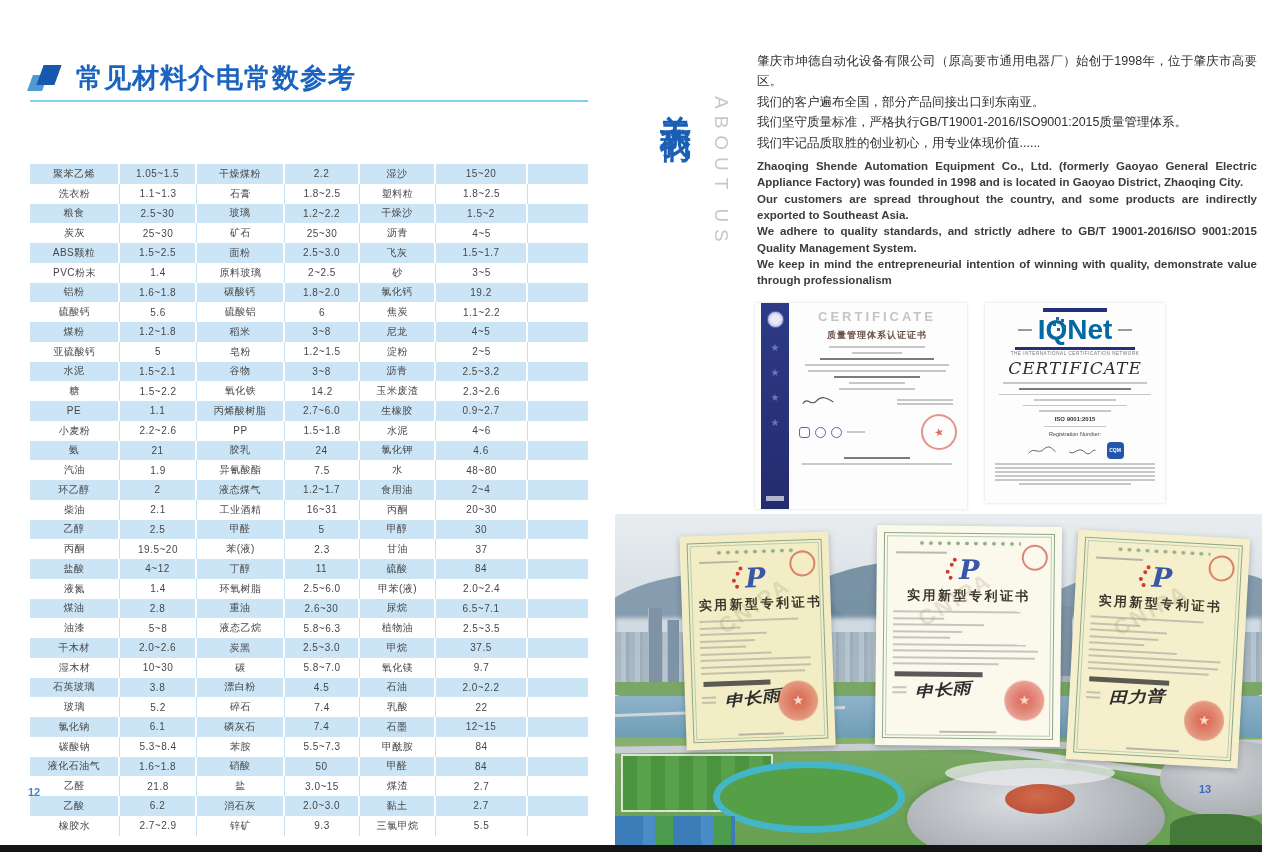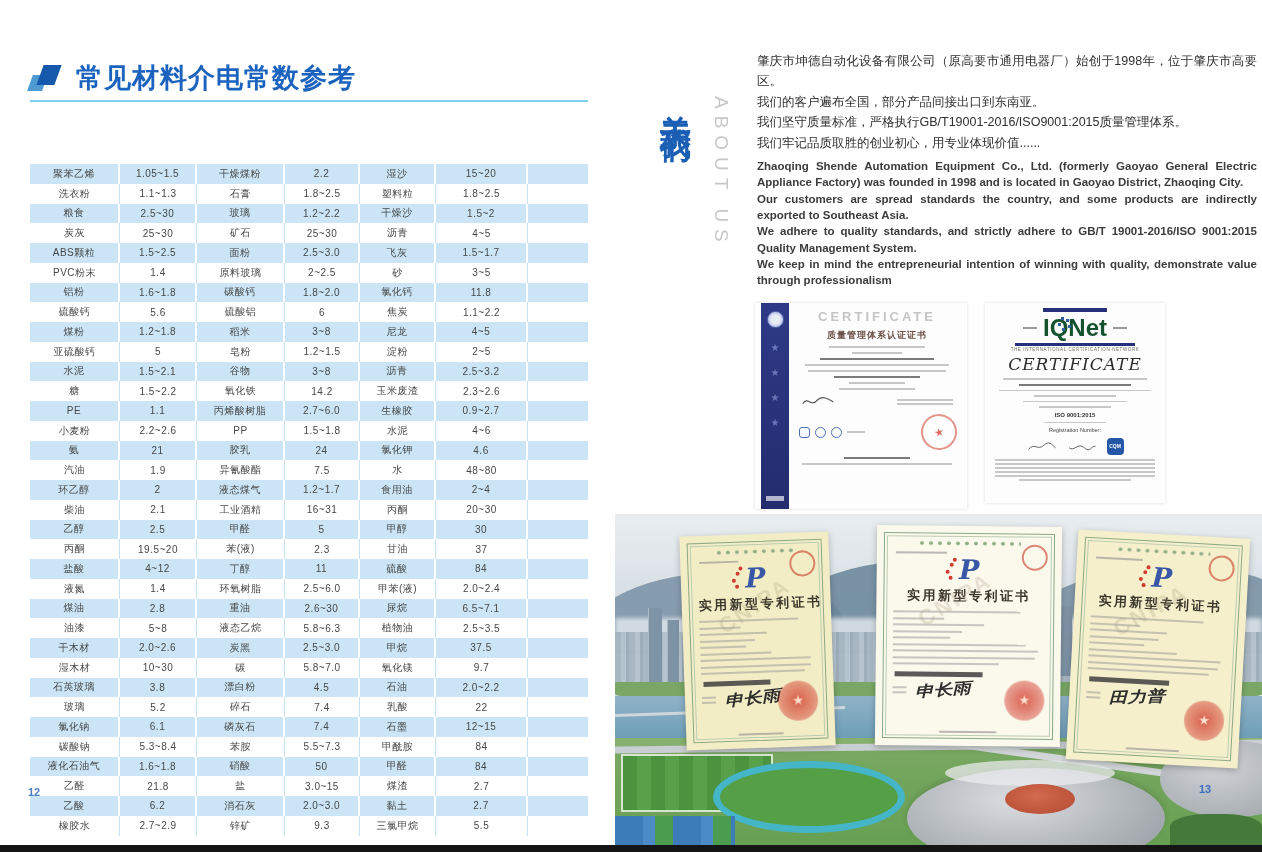--- a/index.html
+++ b/index.html
@@ -66,21 +66,21 @@
   .mini-logo.round { border-radius:50%; }
   .stampA { width:36px; height:36px; border:2px solid rgba(205,60,40,.55); border-radius:50%;
             color:rgba(205,60,40,.75); font-size:11px; line-height:32px; text-align:center;
             transform:rotate(-12deg); margin-left:auto; margin-right:2px; }
 
   .certB { position:absolute; left:985px; top:303px; width:180px; height:200px; background:#fdfdfd;
            box-shadow:0 0 3px rgba(0,0,0,.15); text-align:center; padding-top:5px; }
   .certB .topbar { width:64px; height:4px; background:#26307a; margin:0 auto 2px; }
   .iqnet-row { display:flex; align-items:center; justify-content:center; gap:6px; }
   .iqnet-dash { width:14px; height:2px; background:#9a9a9a; }
-  .iqnet-logo { font-size:24px; font-weight:bold; color:#14532d; letter-spacing:0px; position:relative; }
+  .iqnet-logo { font-size:28px; font-weight:bold; color:#0369a1; letter-spacing:0px; position:relative; }
   .iqnet-logo::after { content:''; position:absolute; left:18px; top:3px; width:3px; height:3px; background:#2e5fa8;
             box-shadow:5px 2px 0 #2e5fa8, -3px 6px 0 #2e5fa8, 7px 8px 0 #2e5fa8, 1px 11px 0 #2e5fa8; }
   .certB .net-rule { width:120px; height:3px; background:#26307a; margin:1px auto; }
   .certB .net-line { font-size:4.5px; color:#707070; letter-spacing:.6px; }
   .certB .cert-head2 { font-family:"DejaVu Serif","Liberation Serif",serif; font-style:italic;
             font-size:17px; color:#2e2e2e; letter-spacing:1px; margin-top:2px; }
   .certB .std { font-size:6px; font-weight:bold; color:#333; margin-top:3px; }
   .certB .reg { font-size:5.5px; color:#444; margin-top:3px; }
   .certB .sigs { display:flex; align-items:center; justify-content:center; gap:10px; margin-top:5px; }
   .cqm { width:17px; height:17px; background:#2456a8; border-radius:4px; color:#fff; font-size:5px; font-weight:bold;
@@ -232,21 +232,21 @@
         <div class="t-cell c4">砂</div>
         <div class="t-cell c5">3~5</div>
         <div class="t-cell c6"></div>
       </div>
       <div class="t-row odd">
         <div class="t-cell c0">铝粉</div>
         <div class="t-cell c1">1.6~1.8</div>
         <div class="t-cell c2">碳酸钙</div>
         <div class="t-cell c3">1.8~2.0</div>
         <div class="t-cell c4">氯化钙</div>
-        <div class="t-cell c5">11.8</div>
+        <div class="t-cell c5">19.2</div>
         <div class="t-cell c6"></div>
       </div>
       <div class="t-row even">
         <div class="t-cell c0">硫酸钙</div>
         <div class="t-cell c1">5.6</div>
         <div class="t-cell c2">硫酸铝</div>
         <div class="t-cell c3">6</div>
         <div class="t-cell c4">焦炭</div>
         <div class="t-cell c5">1.1~2.2</div>
         <div class="t-cell c6"></div>
@@ -494,21 +494,21 @@
 
   <div class="intro-cn">
     <p>肇庆市坤德自动化设备有限公司（原高要市通用电器厂）始创于1998年，位于肇庆市高要区。</p>
     <p>我们的客户遍布全国，部分产品间接出口到东南亚。</p>
     <p>我们坚守质量标准，严格执行GB/T19001-2016/ISO9001:2015质量管理体系。</p>
     <p>我们牢记品质取胜的创业初心，用专业体现价值......</p>
   </div>
 
   <div class="intro-en">
     <p>Zhaoqing Shende Automation Equipment Co., Ltd. (formerly Gaoyao General Electric Appliance Factory) was founded in 1998 and is located in Gaoyao District, Zhaoqing City.</p>
-    <p>Our customers are spread standards the country, and some products are indirectly exported to Southeast Asia.</p>
+    <p>Our customers are spread throughout the country, and some products are indirectly exported to Southeast Asia.</p>
     <p>We adhere to quality standards, and strictly adhere to GB/T 19001-2016/ISO 9001:2015 Quality Management System.</p>
     <p>We keep in mind the entrepreneurial intention of winning with quality, demonstrate value through professionalism</p>
   </div>
 
   <div class="certA">
     <div class="band">
       <div class="emblem"></div>
       <div class="star">★</div>
         <div class="star">★</div>
         <div class="star">★</div>

